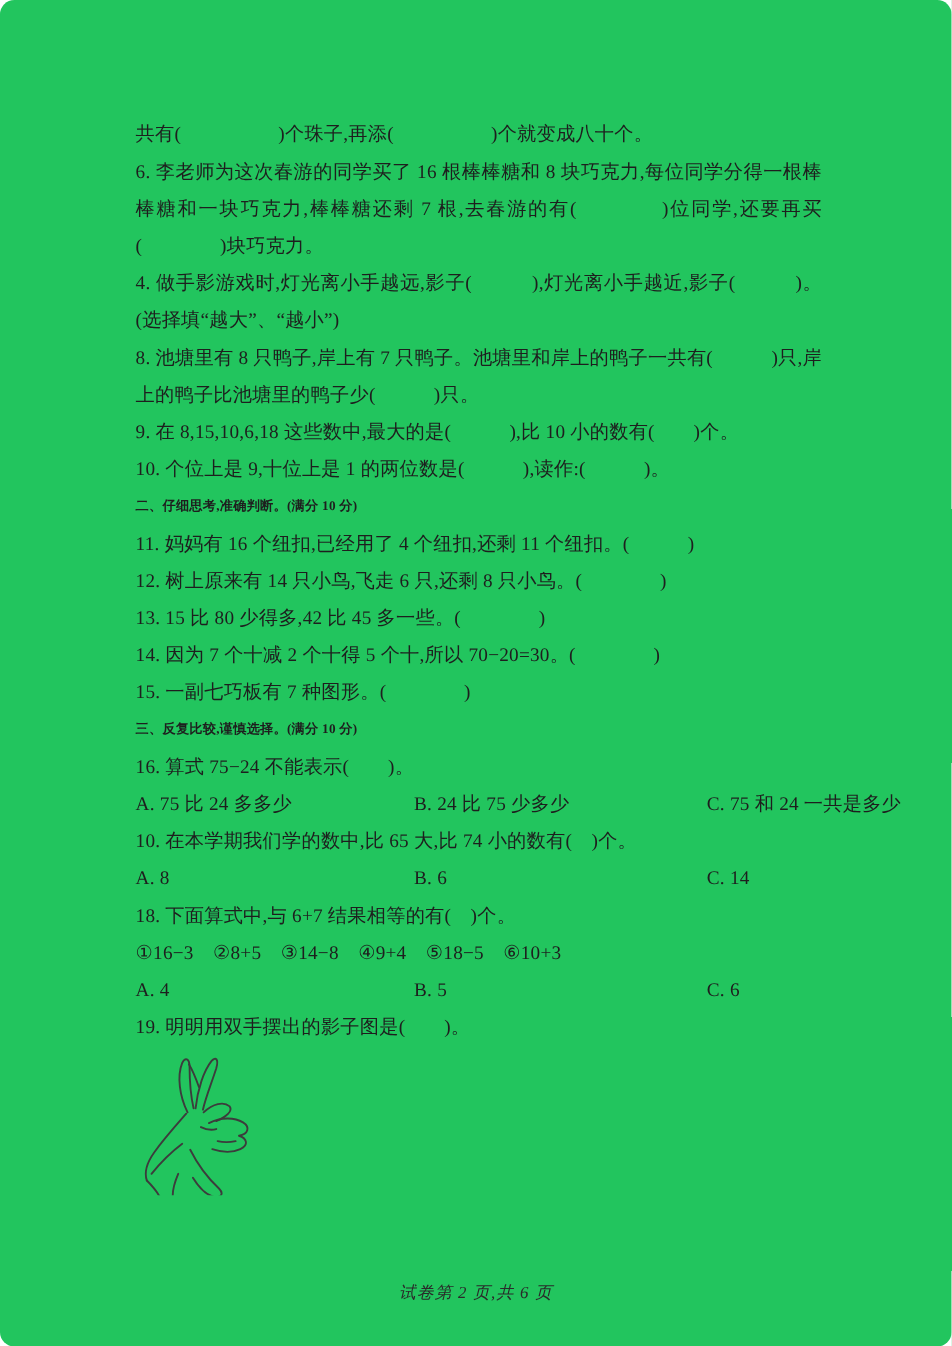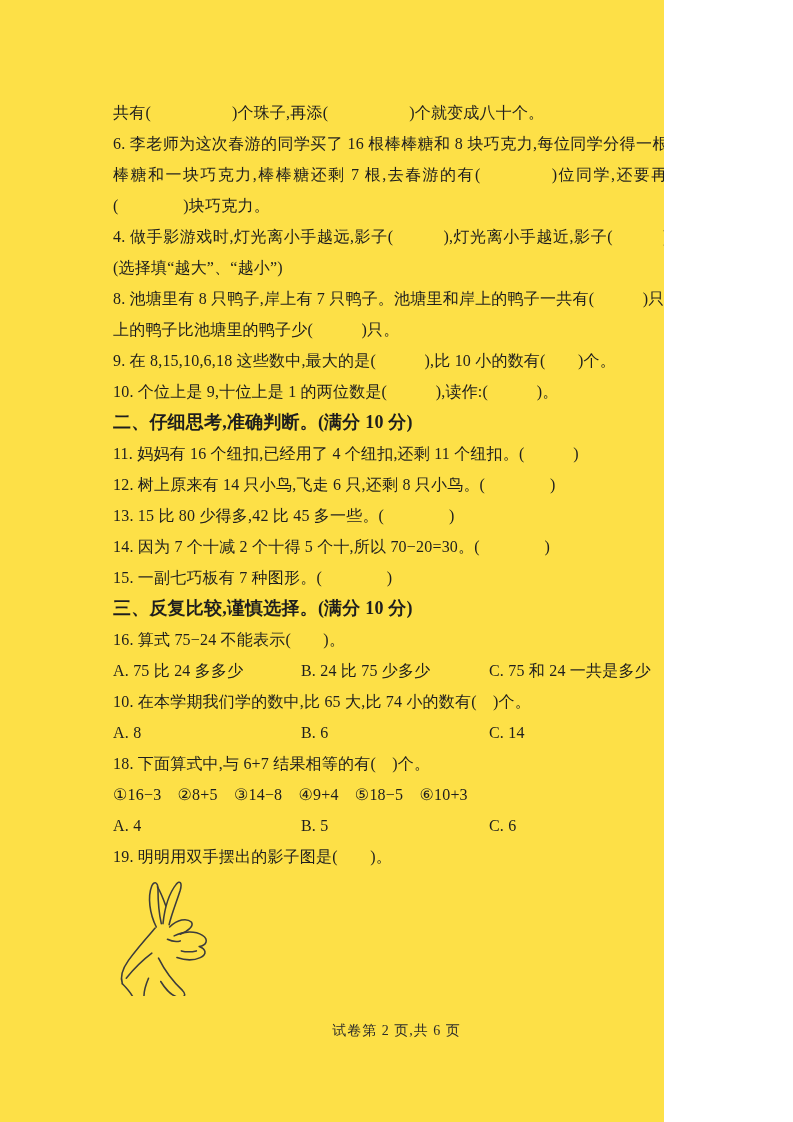--- a/index.html
+++ b/index.html
@@ -9,76 +9,80 @@
   }
   body {
     width: 793px;
     height: 1122px;
     position: relative;
     font-family: "Liberation Serif", "DejaVu Serif", serif;
     color: #1e1e1e;
   }
   .page {
     position: relative;
-    width: 664px;
+    width: 793px;
     height: 1122px;
-    background: #fde047;
+    background: #22c55e;
     overflow: hidden;
+    border-radius: 12px;
   }
   .content {
     position: absolute;
     left: 113px;
     top: 97px;
     width: 572px;
   }
   .content p,
   .content h2 {
     margin: 0;
     padding: 0;
     font-size: 16px;
     font-weight: normal;
     line-height: 31px;
     text-align: justify;
     letter-spacing: 0.2px;
   }
   .content h2.section-heading {
-    font-size: 18px;
+    font-size: 11px;
     font-weight: bold;
     text-align: left;
   }
   .options {
     display: flex;
     text-align: left !important;
+    gap: 44px;
   }
   .options span {
     flex: 0 0 188px;
     white-space: nowrap;
   }
   .options span:last-child {
     flex: 0 0 auto;
+    margin-left: 12px;
   }
   figure.hand-figure {
     margin: 6px 0 0 4px;
     padding: 0;
     width: 112px;
     height: 118px;
   }
   figure.hand-figure svg {
     display: block;
   }
   .footer {
     position: absolute;
     left: 0;
-    top: 1020px;
+    top: 1068px;
     width: 793px;
     text-align: center;
     font-size: 14px;
     line-height: 22px;
     color: #2a2a2a;
     letter-spacing: 1px;
+    font-style: italic;
   }
 </style>
 </head>
 <body>
 
 <div class="page">
   <main class="content">
 
     <p>共有(　　　　　)个珠子,再添(　　　　　)个就变成八十个。</p>
     <p>6. 李老师为这次春游的同学买了 16 根棒棒糖和 8 块巧克力,每位同学分得一根棒棒糖和一块巧克力,棒棒糖还剩 7 根,去春游的有(　　　　)位同学,还要再买(　　　　)块巧克力。</p>

